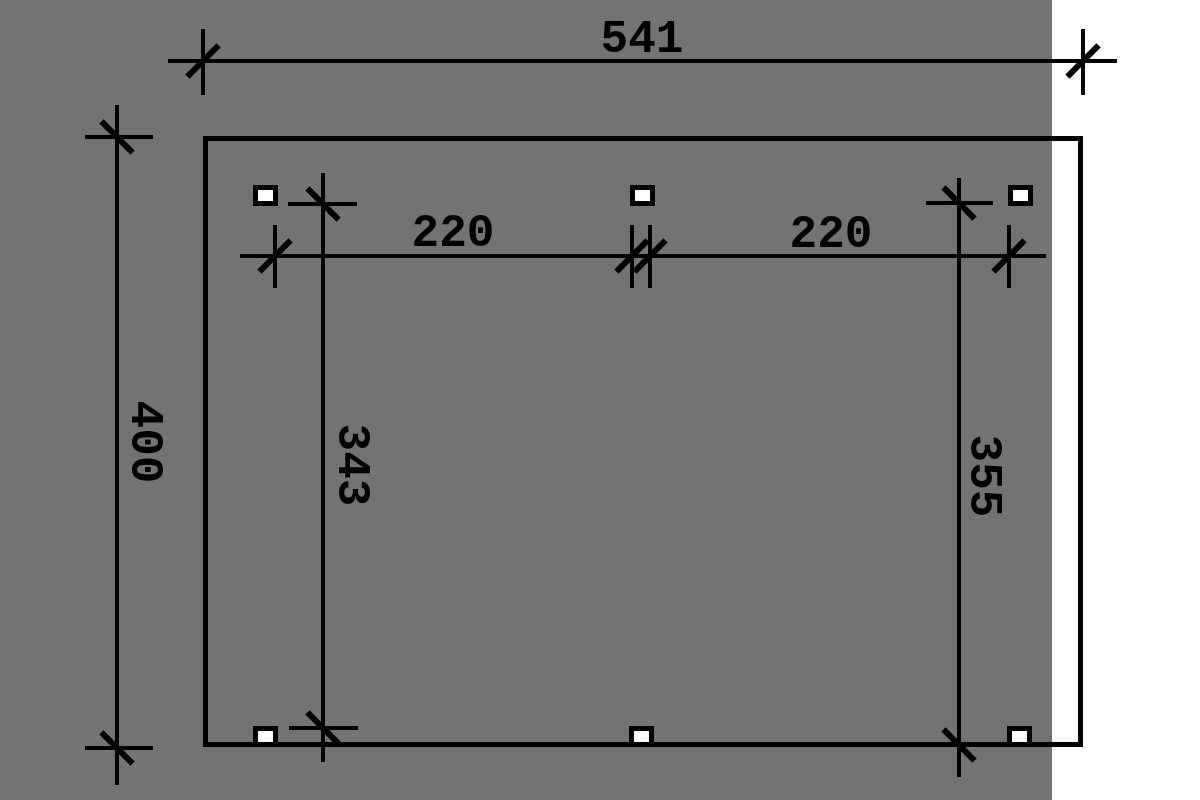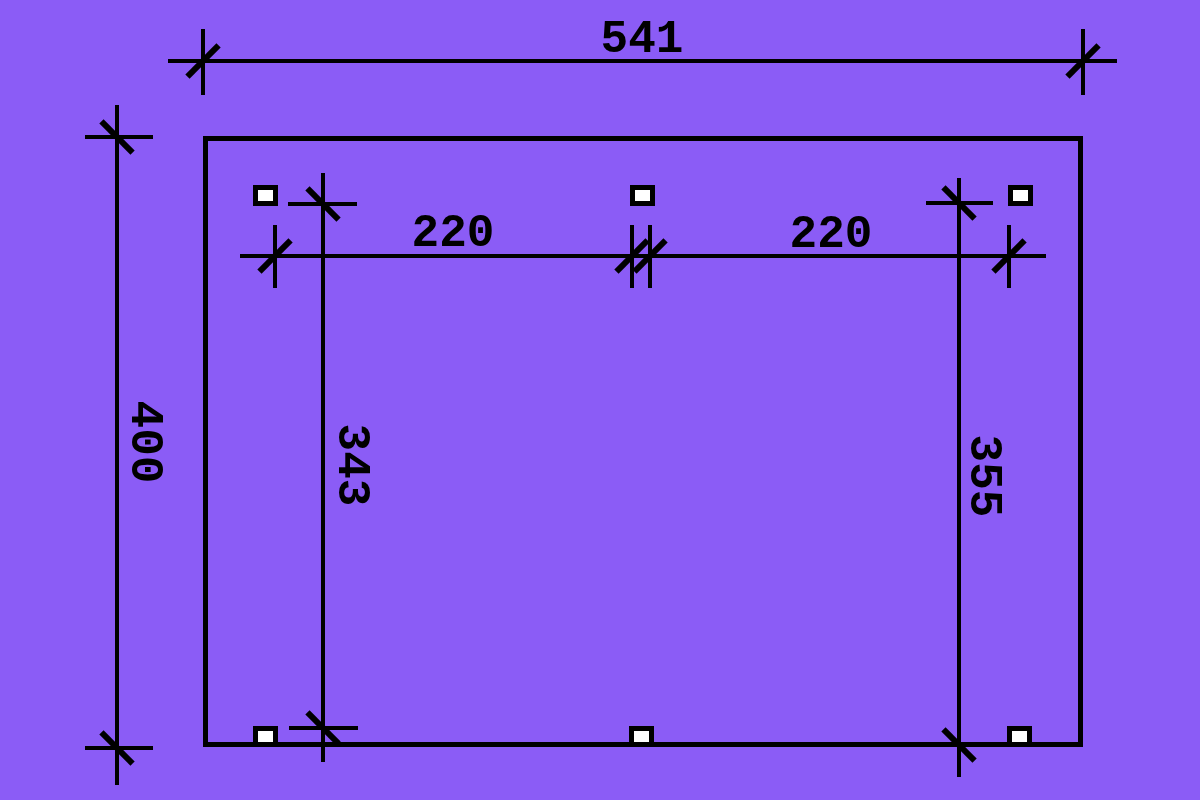--- a/index.html
+++ b/index.html
@@ -5,23 +5,23 @@
   html, body {
     margin: 0;
     padding: 0;
     width: 1200px;
     height: 800px;
     background: #ffffff;
     overflow: hidden;
   }
   .canvas {
     position: relative;
-    width: 1200px;
+    width: 1052px;
     height: 800px;
-    background: #8b5cf6;
+    background: #737373;
     font-family: "Liberation Mono", "DejaVu Sans Mono", monospace;
   }
   
   .hline, .vline, .tick-h, .tick-v {
     position: absolute;
     background: #000000;
   }
   .hline, .tick-h { height: 4px; }
   .vline, .tick-v { width: 4px; }
   

